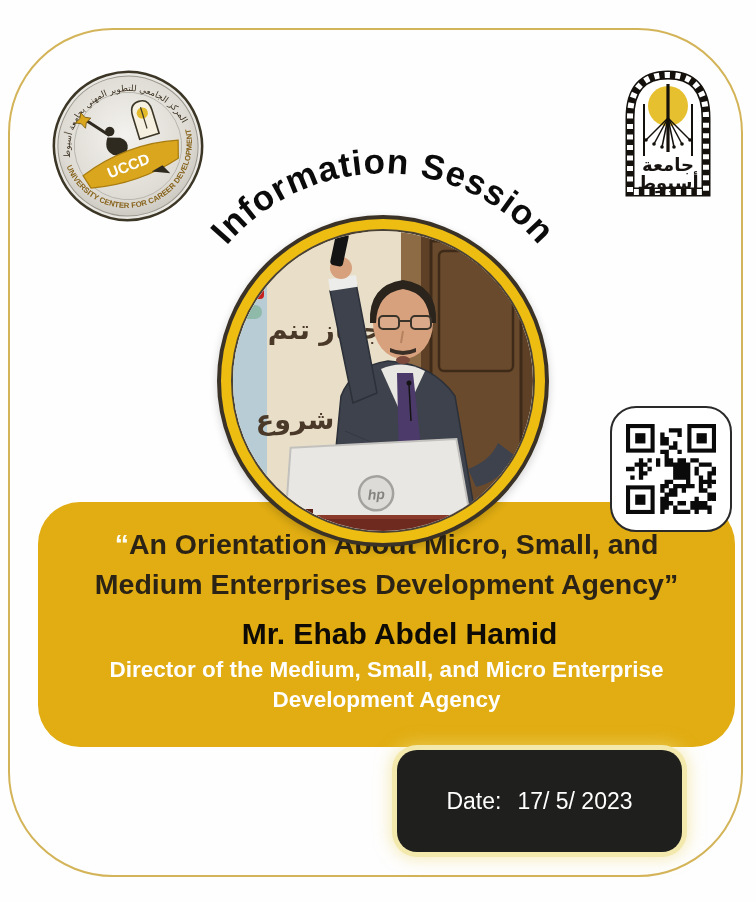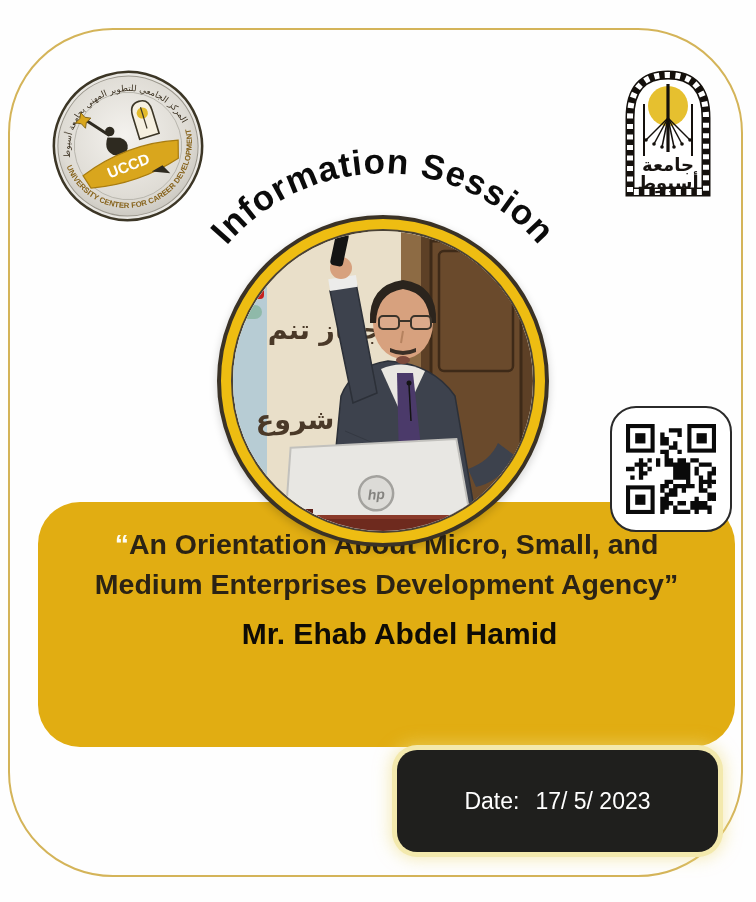--- a/index.html
+++ b/index.html
@@ -41,21 +41,21 @@
   .photo-inner svg { display:block; width:100%; height:100%; }
   .photo-arabic { font-family:"DejaVu Sans",sans-serif; font-weight:bold; fill:#4a3928; }
 
   
   .qr-box { position:absolute; left:610px; top:406px; width:122px; height:126px;
             background:#ffffff; border:2px solid #2a2a2a; border-radius:26px; z-index:4;
             display:flex; align-items:center; justify-content:center; }
   .qr-box svg { width:90px; height:90px; }
 
   
-  .date-box { position:absolute; left:397px; top:750px; width:321px; height:102px;
+  .date-box { position:absolute; left:397px; top:750px; width:285px; height:102px;
               background:#1f1f1d; border-radius:20px; z-index:5; color:#ffffff;
               display:flex; flex-direction:column; justify-content:center; align-items:center;
               box-shadow:0 0 0 5px #f3e9ad, 0 0 16px 7px rgba(238,220,130,0.55); }
   .date-row { font-size:23px; line-height:32px; white-space:nowrap; }
   .date-row .lbl { font-weight:normal; }
   .date-row .gap { display:inline-block; width:16px; }
   .date-row .strong { font-weight:bold; font-size:25px; }
 
   
   .ring-text { font-family:"Liberation Sans",sans-serif; font-weight:bold; fill:#86621a; }
@@ -148,20 +148,24 @@
       <textPath href="#arcPath" startOffset="50%">Information Session</textPath>
     </text>
   </svg>
 
   <div class="yellow-box">
     <div class="session-title">
       <div><span class="open-quote">“</span><span>An Orientation About Micro, Small, and</span></div>
       <div><span>Medium Enterprises Development Agency</span><span class="close-quote">”</span></div>
     </div>
     <div class="speaker-name">Mr. Ehab Abdel Hamid</div>
+    <div class="speaker-title">
+      <div>Director of the Medium, Small, and Micro Enterprise</div>
+      <div>Development Agency</div>
+    </div>
   </div>
 
   <div class="photo-circle">
     <div class="photo-inner">
       <svg viewBox="0 0 300 300" preserveAspectRatio="xMidYMid slice">
 
         <rect x="0" y="0" width="300" height="300" fill="#e9dfc9"></rect>
         <rect x="0" y="0" width="34" height="300" fill="#b7ccd4"></rect>
         <rect x="4" y="38" width="27" height="30" rx="4" fill="#c5201d"></rect>
         <rect x="8" y="50" width="19" height="4" fill="#ffffff" opacity="0.85"></rect>

